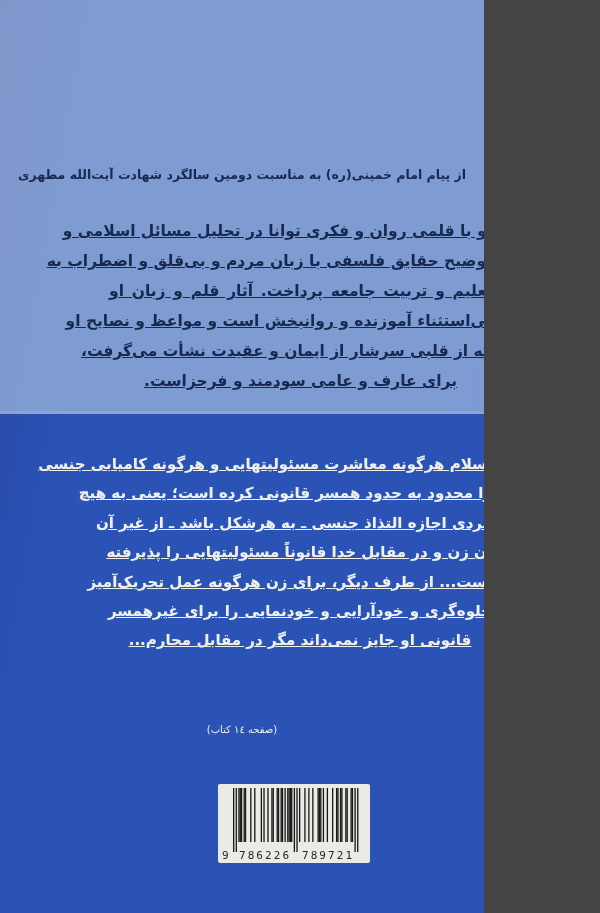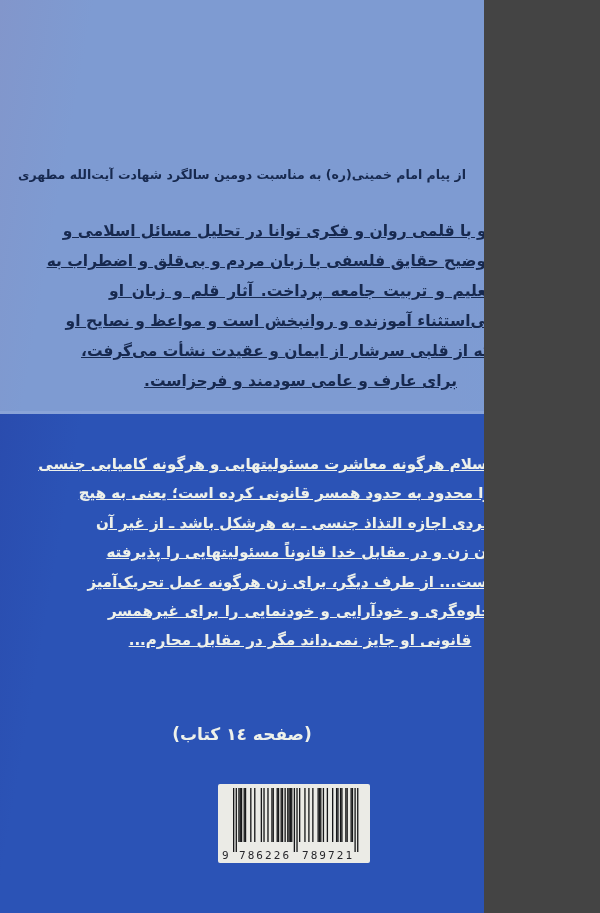--- a/index.html
+++ b/index.html
@@ -85,22 +85,22 @@
   }
   .jline.last {
     text-align-last: center;
     white-space: normal;
   }
   .page-ref {
     position: absolute;
     top: 724px; left: 0;
     width: 100%;
     text-align: center;
-    font-size: 17px;
-    font-weight: bold;
+    font-size: 10px;
+    font-weight: normal;
     color: var(--bot-text, #eef1ea);
   }
   .barcode-box {
     position: absolute;
     top: 784px;
     left: 218px;
     width: 152px;
     height: 79px;
     direction: ltr;
   }

